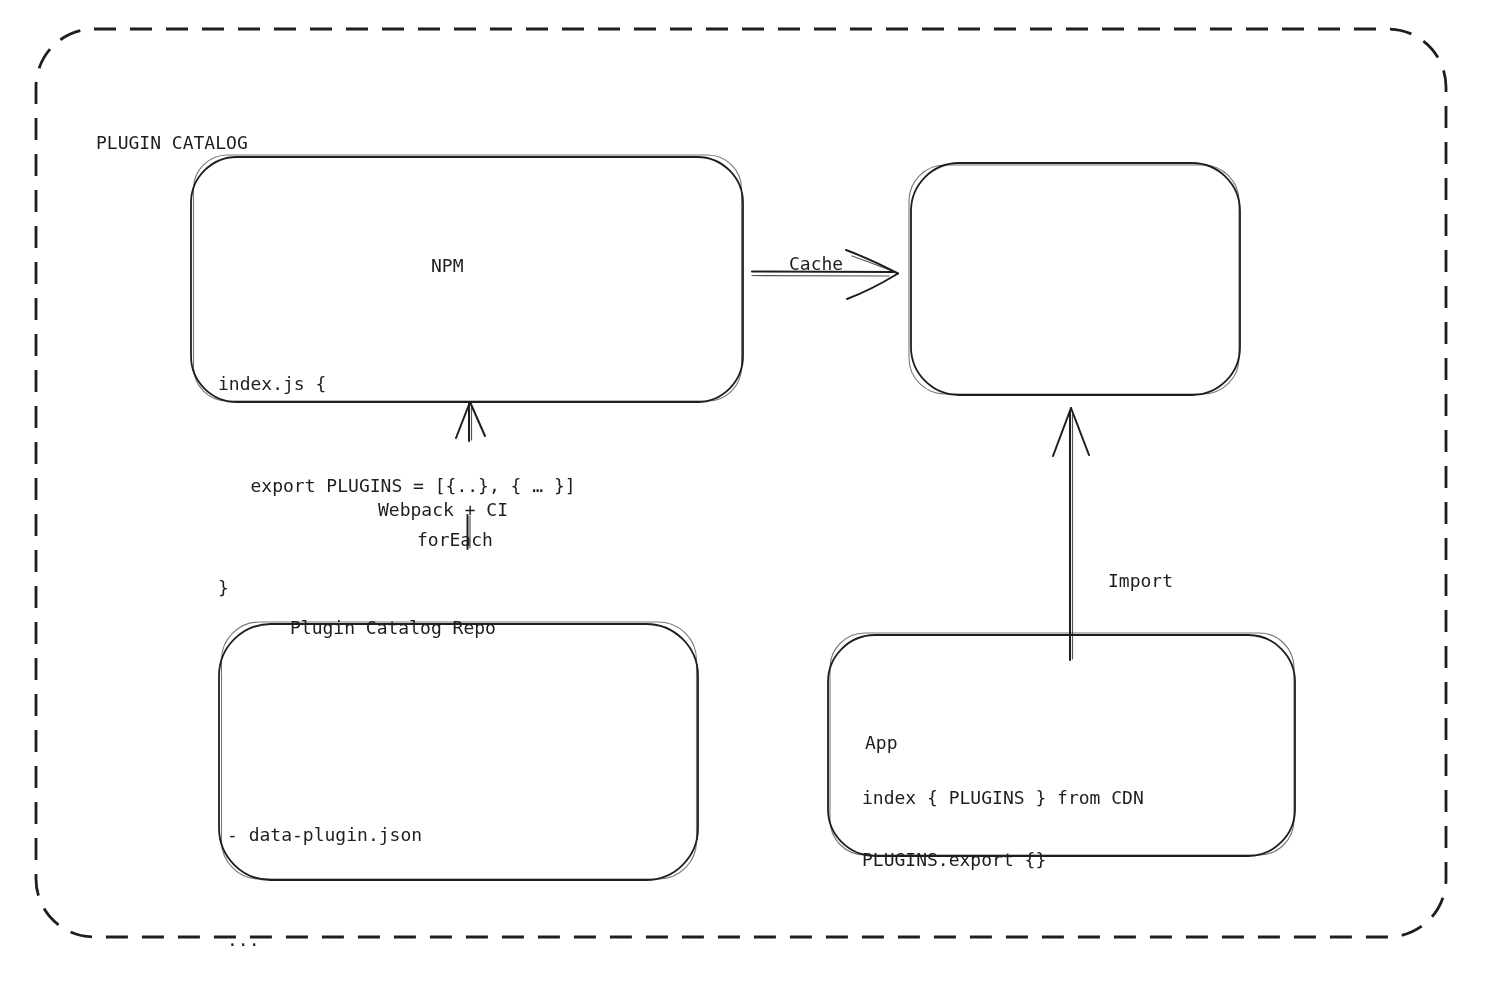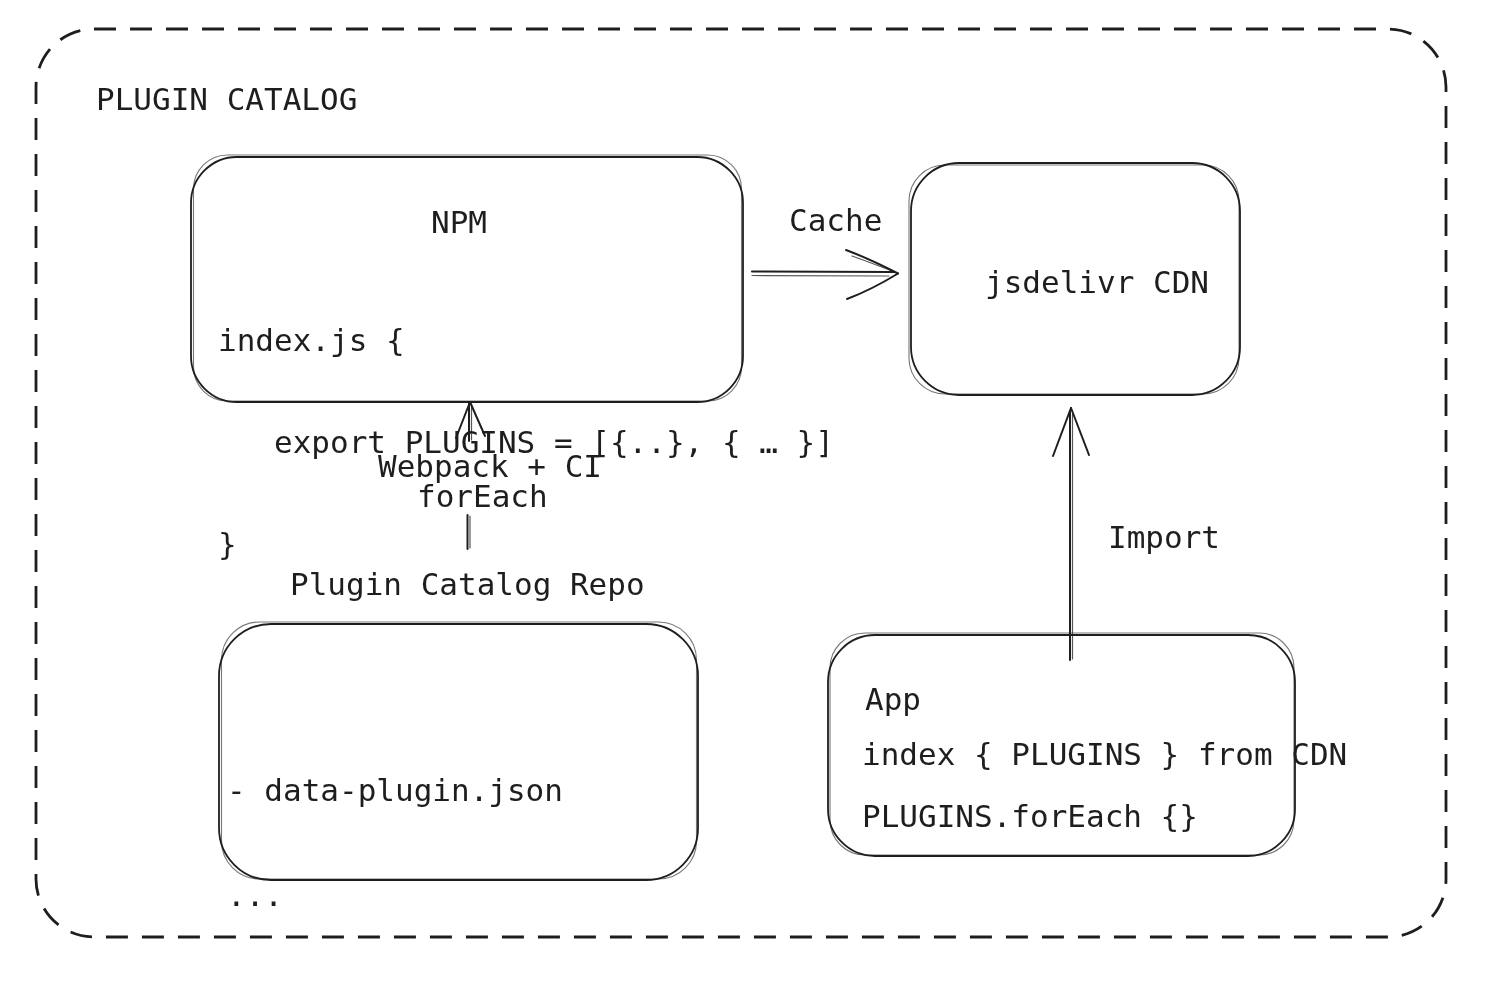--- a/index.html
+++ b/index.html
@@ -50,25 +50,26 @@
   }
   .dashed {
     fill: none;
     stroke: #1e1e1e;
     stroke-width: 2.8;
     stroke-dasharray: 22 14;
   }
   .txt {
     position: absolute;
     color: #1e1e1e;
-    font-size: 31px;
+    font-size: 18px;
     line-height: 34px;
     white-space: pre;
     font-weight: 500;
     letter-spacing: 0;
+    margin-top: 44px;
   }
   .repo-files { line-height: 35px; }
 </style>
 </head>
 <body>
 
 <div class="canvas">
 
   <svg class="shapes" viewBox="0 0 1506 1002" xmlns="http://www.w3.org/2000/svg">
 
@@ -123,30 +124,29 @@
 
   <div class="txt" style="left:431px; top:205px;">NPM</div>
   <div class="txt" style="left:218px; top:255px;">
     <div>index.js {</div>
     <div>   export PLUGINS = [{..}, { … }]</div>
     <div>}</div>
   </div>
 
   <div class="txt" style="left:789px; top:203px;">Cache</div>
 
-  <div class="txt" style="left:985px; top:265px;">jsdelivr CDN</div>
 
   <div class="txt" style="left:378px; top:449px;">Webpack + CI</div>
   <div class="txt" style="left:417px; top:479px;">forEach</div>
 
   <div class="txt" style="left:290px; top:567px;">Plugin Catalog Repo</div>
   <div class="txt repo-files" style="left:227px; top:703px;">
     <div>- data-plugin.json</div>
     <div>...</div>
   </div>
 
   <div class="txt" style="left:1108px; top:520px;">Import</div>
 
   <div class="txt" style="left:865px; top:682px;">App</div>
   <div class="txt" style="left:862px; top:737px;">index { PLUGINS } from CDN</div>
-  <div class="txt" style="left:862px; top:799px;">PLUGINS.forEach {}</div>
+  <div class="txt" style="left:862px; top:799px;">PLUGINS.export {}</div>
 
 </div>
 
 </body></html>

